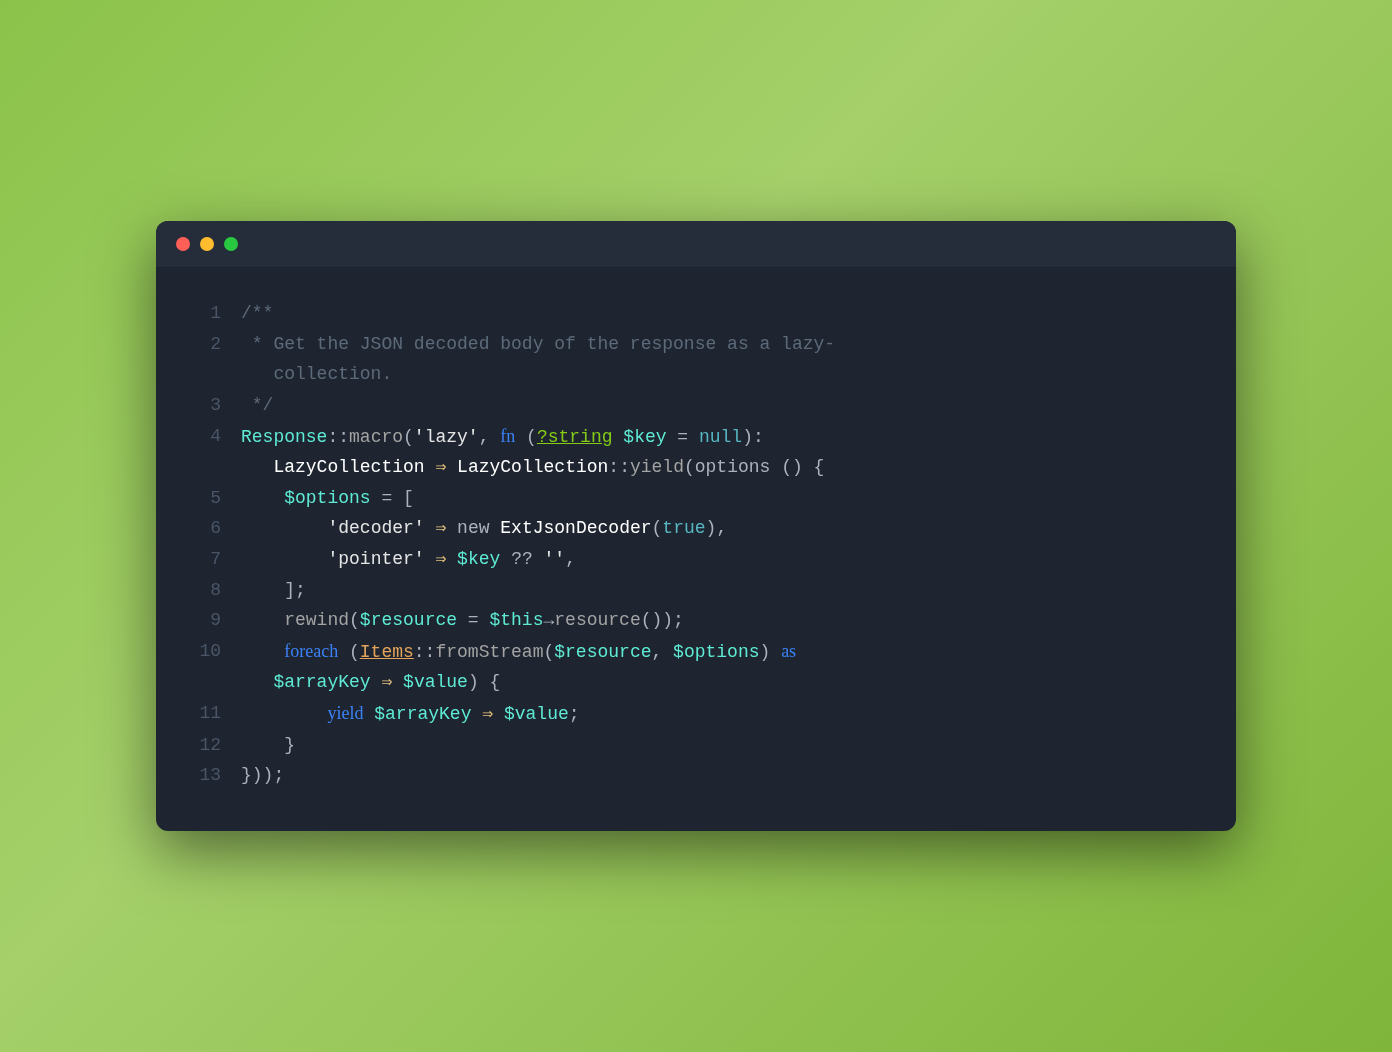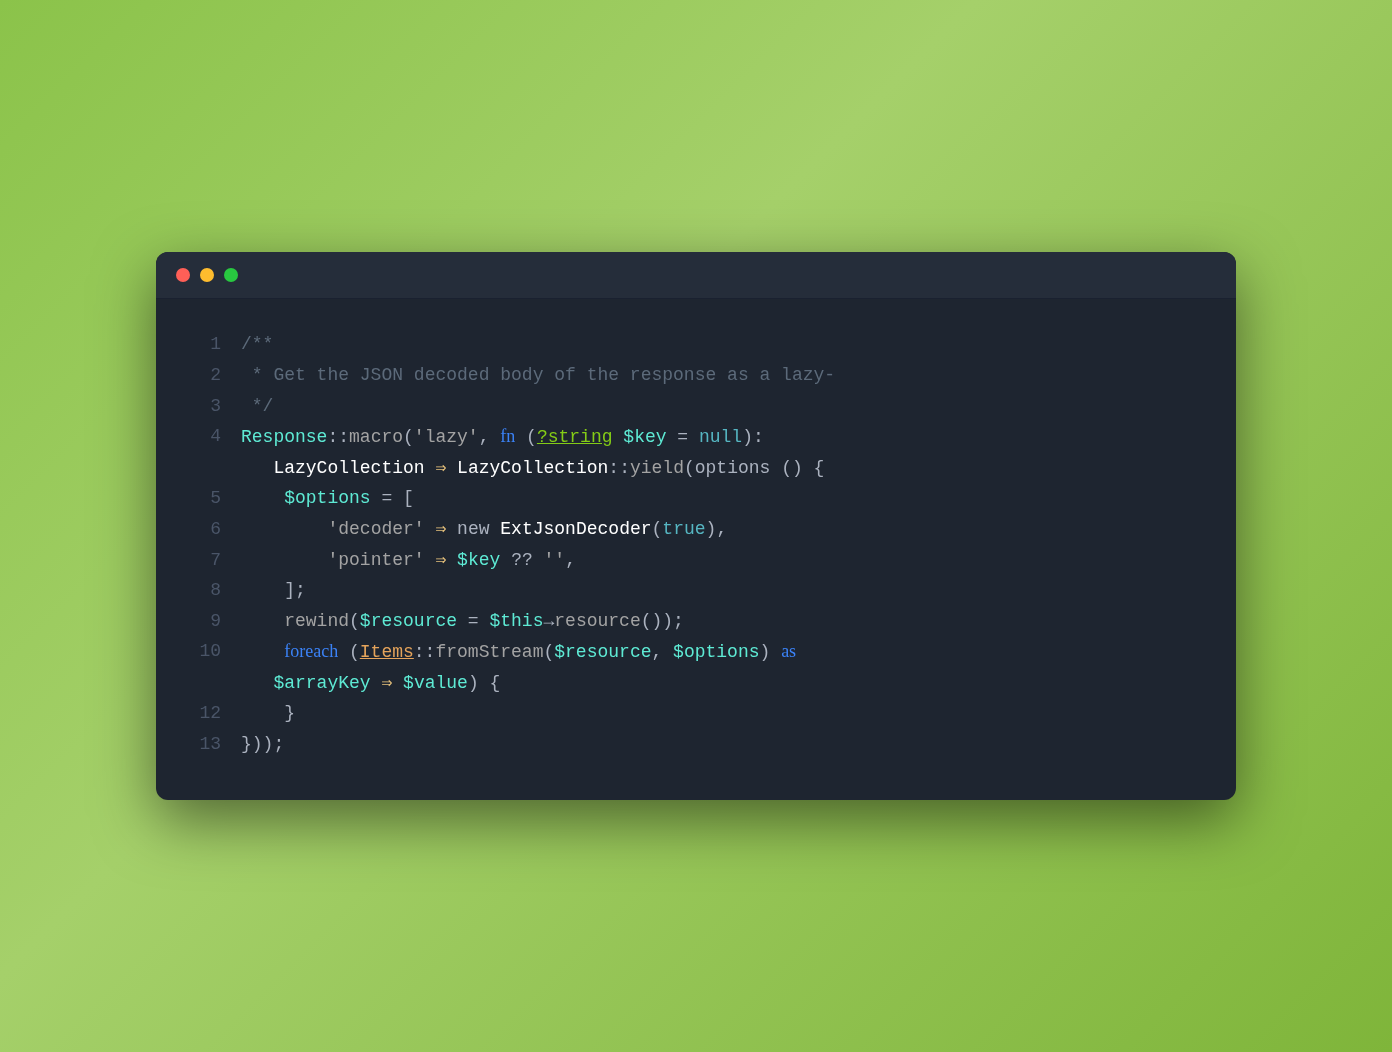--- a/index.html
+++ b/index.html
@@ -68,21 +68,21 @@
 
     .line-content {
       flex: 1;
       white-space: pre;
     }
 
     
     .c-comment    { color: #5c6a7a; }
     .c-orange     { color: #5eead4; }
     .c-yellow     { color: #e5c07b; }
-    .c-green      { color: #a3a3a3; }
+    .c-green      { color: #e5e5e5; }
     .c-blue       { color: #a3a3a3; }
     .c-purple     { color: #3b82f6; font-family: Liberation Serif, serif; }
     .c-red        { color: #84cc16; text-decoration: underline; }
     .c-white      { color: #abb2bf; }
     .c-teal       { color: #ffffff; }
     .c-items      { color: #e5a45b; text-decoration: underline; text-align: right; }
     .c-null       { color: #56b6c2; }
   </style>
 </head>
 <body>
@@ -96,20 +96,24 @@
   <div class="code-area">
 
     <div class="line">
       <span class="line-num">1</span>
       <span class="line-content c-comment">/**</span>
     </div>
 
     <div class="line">
       <span class="line-num">2</span>
       <span class="line-content c-comment"> * Get the JSON decoded body of the response as a lazy-</span>
+    </div>
+    <div class="line">
+      <span class="line-num"></span>
+      <span class="line-content c-comment">   collection.</span>
     </div>
 
     <div class="line">
       <span class="line-num">3</span>
       <span class="line-content c-comment"> */</span>
     </div>
 
     <div class="line">
       <span class="line-num">4</span>
       <span class="line-content"><span class="c-orange">Response</span><span class="c-white">::</span><span class="c-blue">macro</span><span class="c-white">(</span><span class="c-green">'lazy'</span><span class="c-white">, </span><span class="c-purple">fn</span><span class="c-white"> (</span><span class="c-red">?string</span><span class="c-white"> </span><span class="c-orange">$key</span><span class="c-white"> = </span><span class="c-null">null</span><span class="c-white">):</span></span>
@@ -146,20 +150,24 @@
 
     <div class="line">
       <span class="line-num">10</span>
       <span class="line-content"><span class="c-white">    </span><span class="c-purple">foreach</span><span class="c-white"> (</span><span class="c-items">Items</span><span class="c-white">::</span><span class="c-blue">fromStream</span><span class="c-white">(</span><span class="c-orange">$resource</span><span class="c-white">, </span><span class="c-orange">$options</span><span class="c-white">) </span><span class="c-purple">as</span></span>
     </div>
     <div class="line">
       <span class="line-num"></span>
       <span class="line-content"><span class="c-white">   </span><span class="c-orange">$arrayKey</span><span class="c-white"> </span><span class="c-yellow">⇒</span><span class="c-white"> </span><span class="c-orange">$value</span><span class="c-white">) {</span></span>
     </div>
 
+    <div class="line">
+      <span class="line-num">11</span>
+      <span class="line-content"><span class="c-white">        </span><span class="c-purple">yield</span><span class="c-white"> </span><span class="c-orange">$arrayKey</span><span class="c-white"> </span><span class="c-yellow">⇒</span><span class="c-white"> </span><span class="c-orange">$value</span><span class="c-white">;</span></span>
+    </div>
 
     <div class="line">
       <span class="line-num">12</span>
       <span class="line-content c-white">    }</span>
     </div>
 
     <div class="line">
       <span class="line-num">13</span>
       <span class="line-content c-white">}));</span>
     </div>

